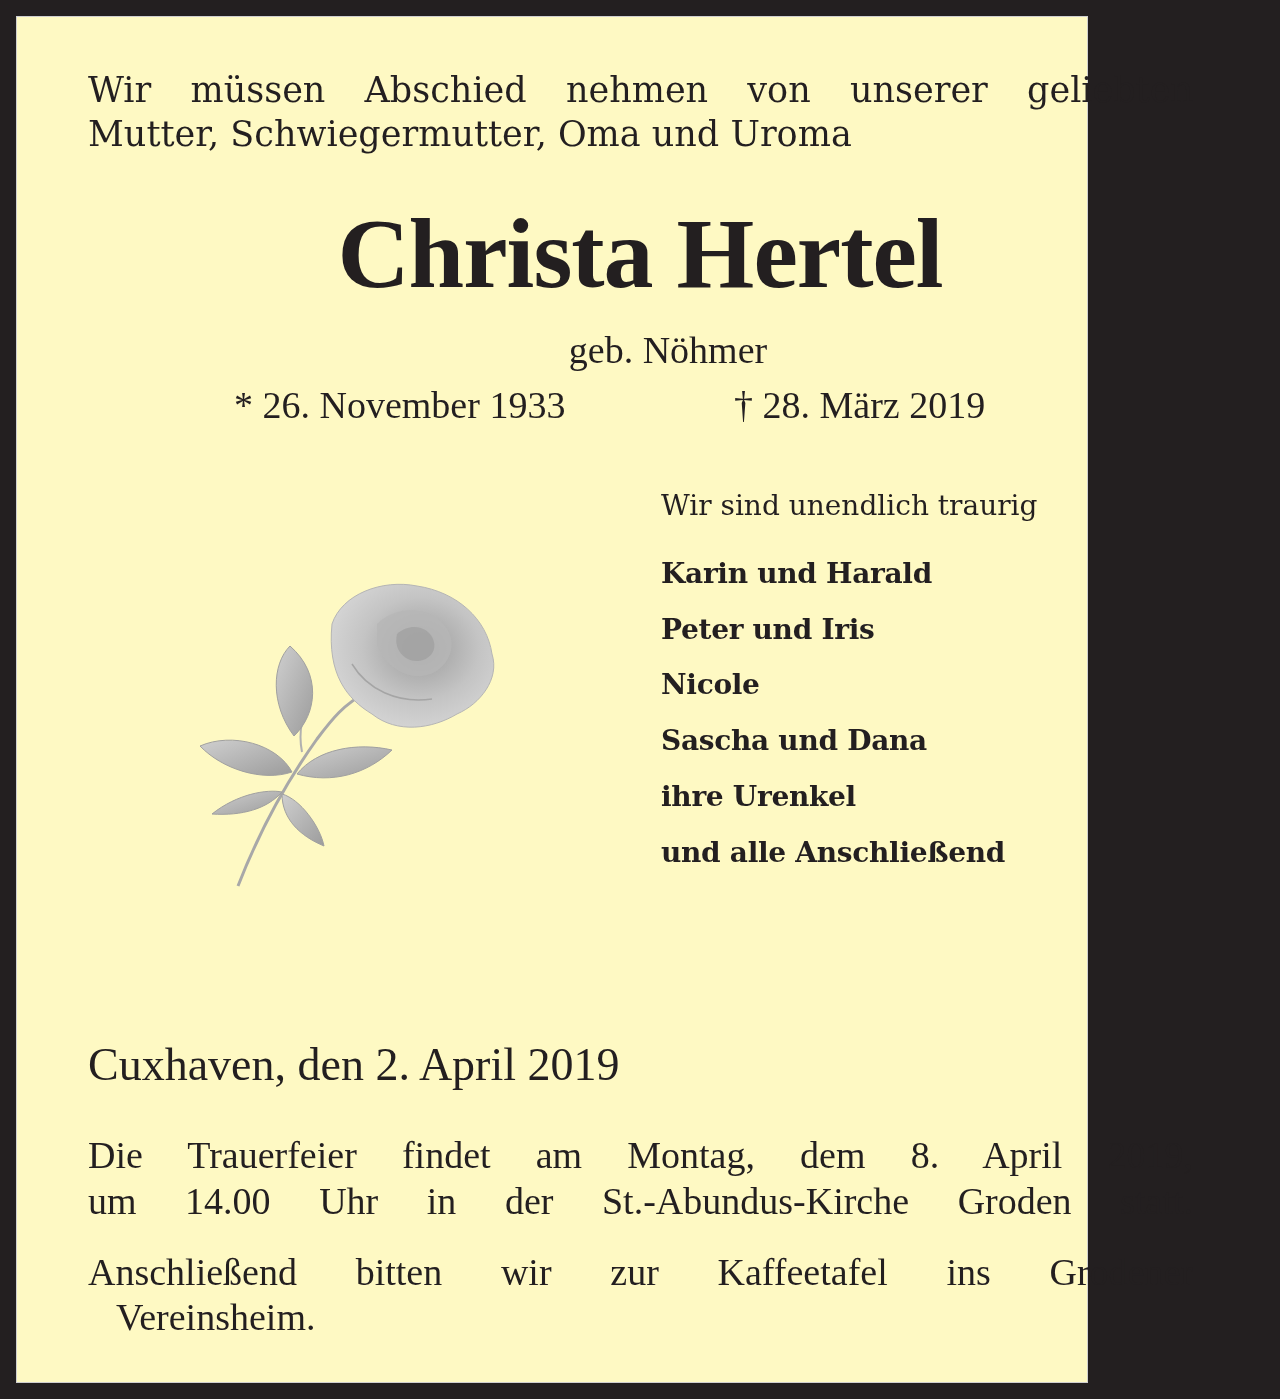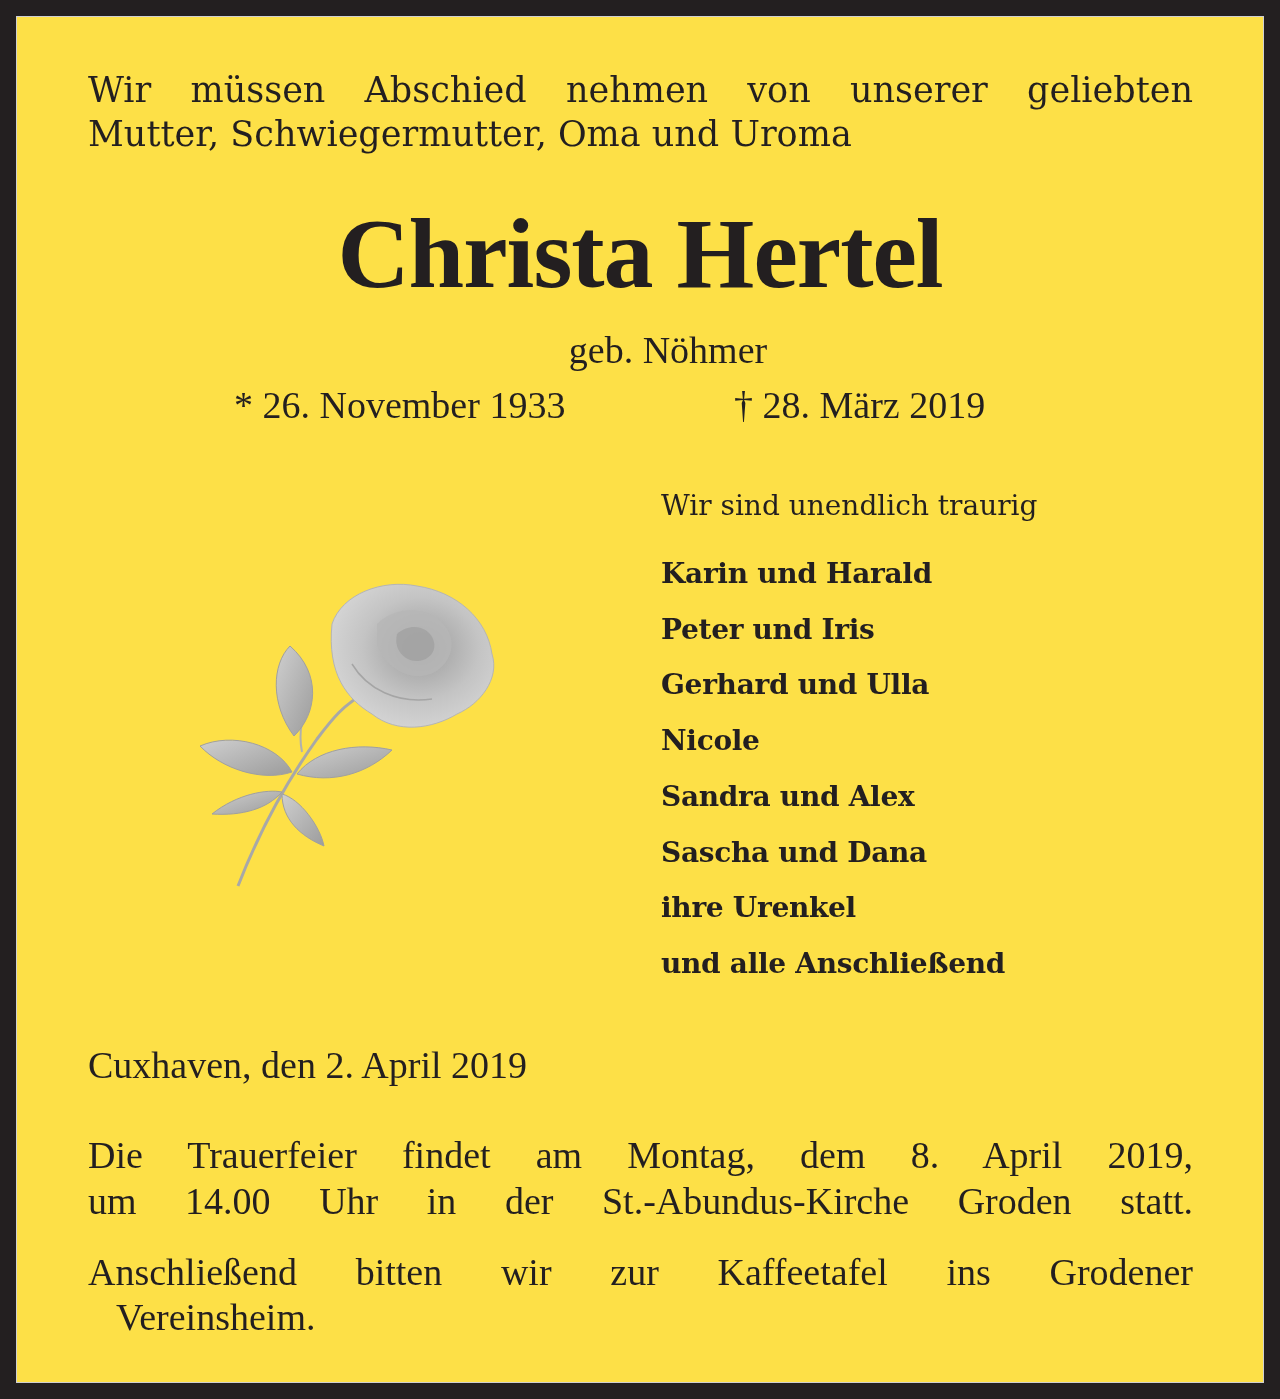--- a/index.html
+++ b/index.html
@@ -7,22 +7,22 @@
     width: 1280px; height: 1399px;
     background: #231f20;
     position: relative;
     overflow: hidden;
     font-family: "DejaVu Serif", "Liberation Serif", serif;
     color: #231f20;
   }
   .card {
     position: absolute;
     left: 16px; top: 16px;
-    width: 1248px; height: 1367px;
-    background: #fde047;
+    width: 1072px; height: 1367px;
+    background: #fef9c3;
     box-shadow: inset 0 0 0 1px #cfcfcf;
   }
   .abs { position: absolute; white-space: nowrap; }
   .justify-line {
     position: absolute; left: 72px; width: 1105px;
     text-align: justify; text-align-last: justify;
     font-size: 35px; line-height: 44px;
     transform-origin: left top;
     letter-spacing: 0;
   }
@@ -52,21 +52,21 @@
   .mourners li {
     font-family: "DejaVu Serif", "Liberation Serif", serif;
     font-weight: bold; font-size: 28px; line-height: 55.7px;
     letter-spacing: -0.3px;
     white-space: nowrap;
   }
   .rose { position: absolute; left: 166px; top: 548px; width: 320px; height: 330px; }
   .place-date {
     top: 1025px; left: 72px;
     font-family: "Liberation Serif", "DejaVu Serif", serif;
-    font-size: 38px; line-height: 48px;
+    font-size: 46px; line-height: 48px;
   }
   .funeral1 { top: 1117px; font-family: "Liberation Serif", "DejaVu Serif", serif; font-size: 38px; }
   .funeral2 { top: 1163px; font-family: "Liberation Serif", "DejaVu Serif", serif; font-size: 38px; }
   .coffee1 { top: 1234px; font-family: "Liberation Serif", "DejaVu Serif", serif; font-size: 38px; }
   .coffee2 { top: 1279px; left: 72px; font-family: "Liberation Serif", "DejaVu Serif", serif; font-size: 38px; line-height: 44px; margin-left: 28px; }
 </style>
 </head>
 <body>
 
 <div class="card">
@@ -106,23 +106,21 @@
     <path d="M115 210 C 135 185, 175 178, 210 186 C 185 210, 150 220, 115 210 Z" fill="url(#lf)" stroke="#a0a0a0" stroke-width="1"></path>
     <path d="M30 250 C 55 230, 85 225, 100 228 C 85 245, 60 252, 30 250 Z" fill="url(#lf)" stroke="#a0a0a0" stroke-width="1"></path>
     <path d="M100 230 C 118 235, 138 262, 142 282 C 118 272, 100 255, 100 230 Z" fill="url(#lf)" stroke="#a0a0a0" stroke-width="1"></path>
   </svg>
 
   <div class="abs mourn-head">Wir sind unendlich traurig</div>
 
   <ul class="mourners">
     <li>Karin und Harald</li>
     <li>Peter und Iris</li>
-    <li>Gerhard und Ulla</li>
     <li>Nicole</li>
-    <li>Sandra und Alex</li>
     <li>Sascha und Dana</li>
     <li>ihre Urenkel</li>
     <li>und alle Anschließend</li>
   </ul>
 
   <div class="abs place-date">Cuxhaven, den 2. April 2019</div>
 
   <div class="justify-line funeral1">Die Trauerfeier findet am Montag, dem 8. April 2019,</div>
   <div class="justify-line funeral2">um 14.00 Uhr in der St.-Abundus-Kirche Groden statt.</div>
 

